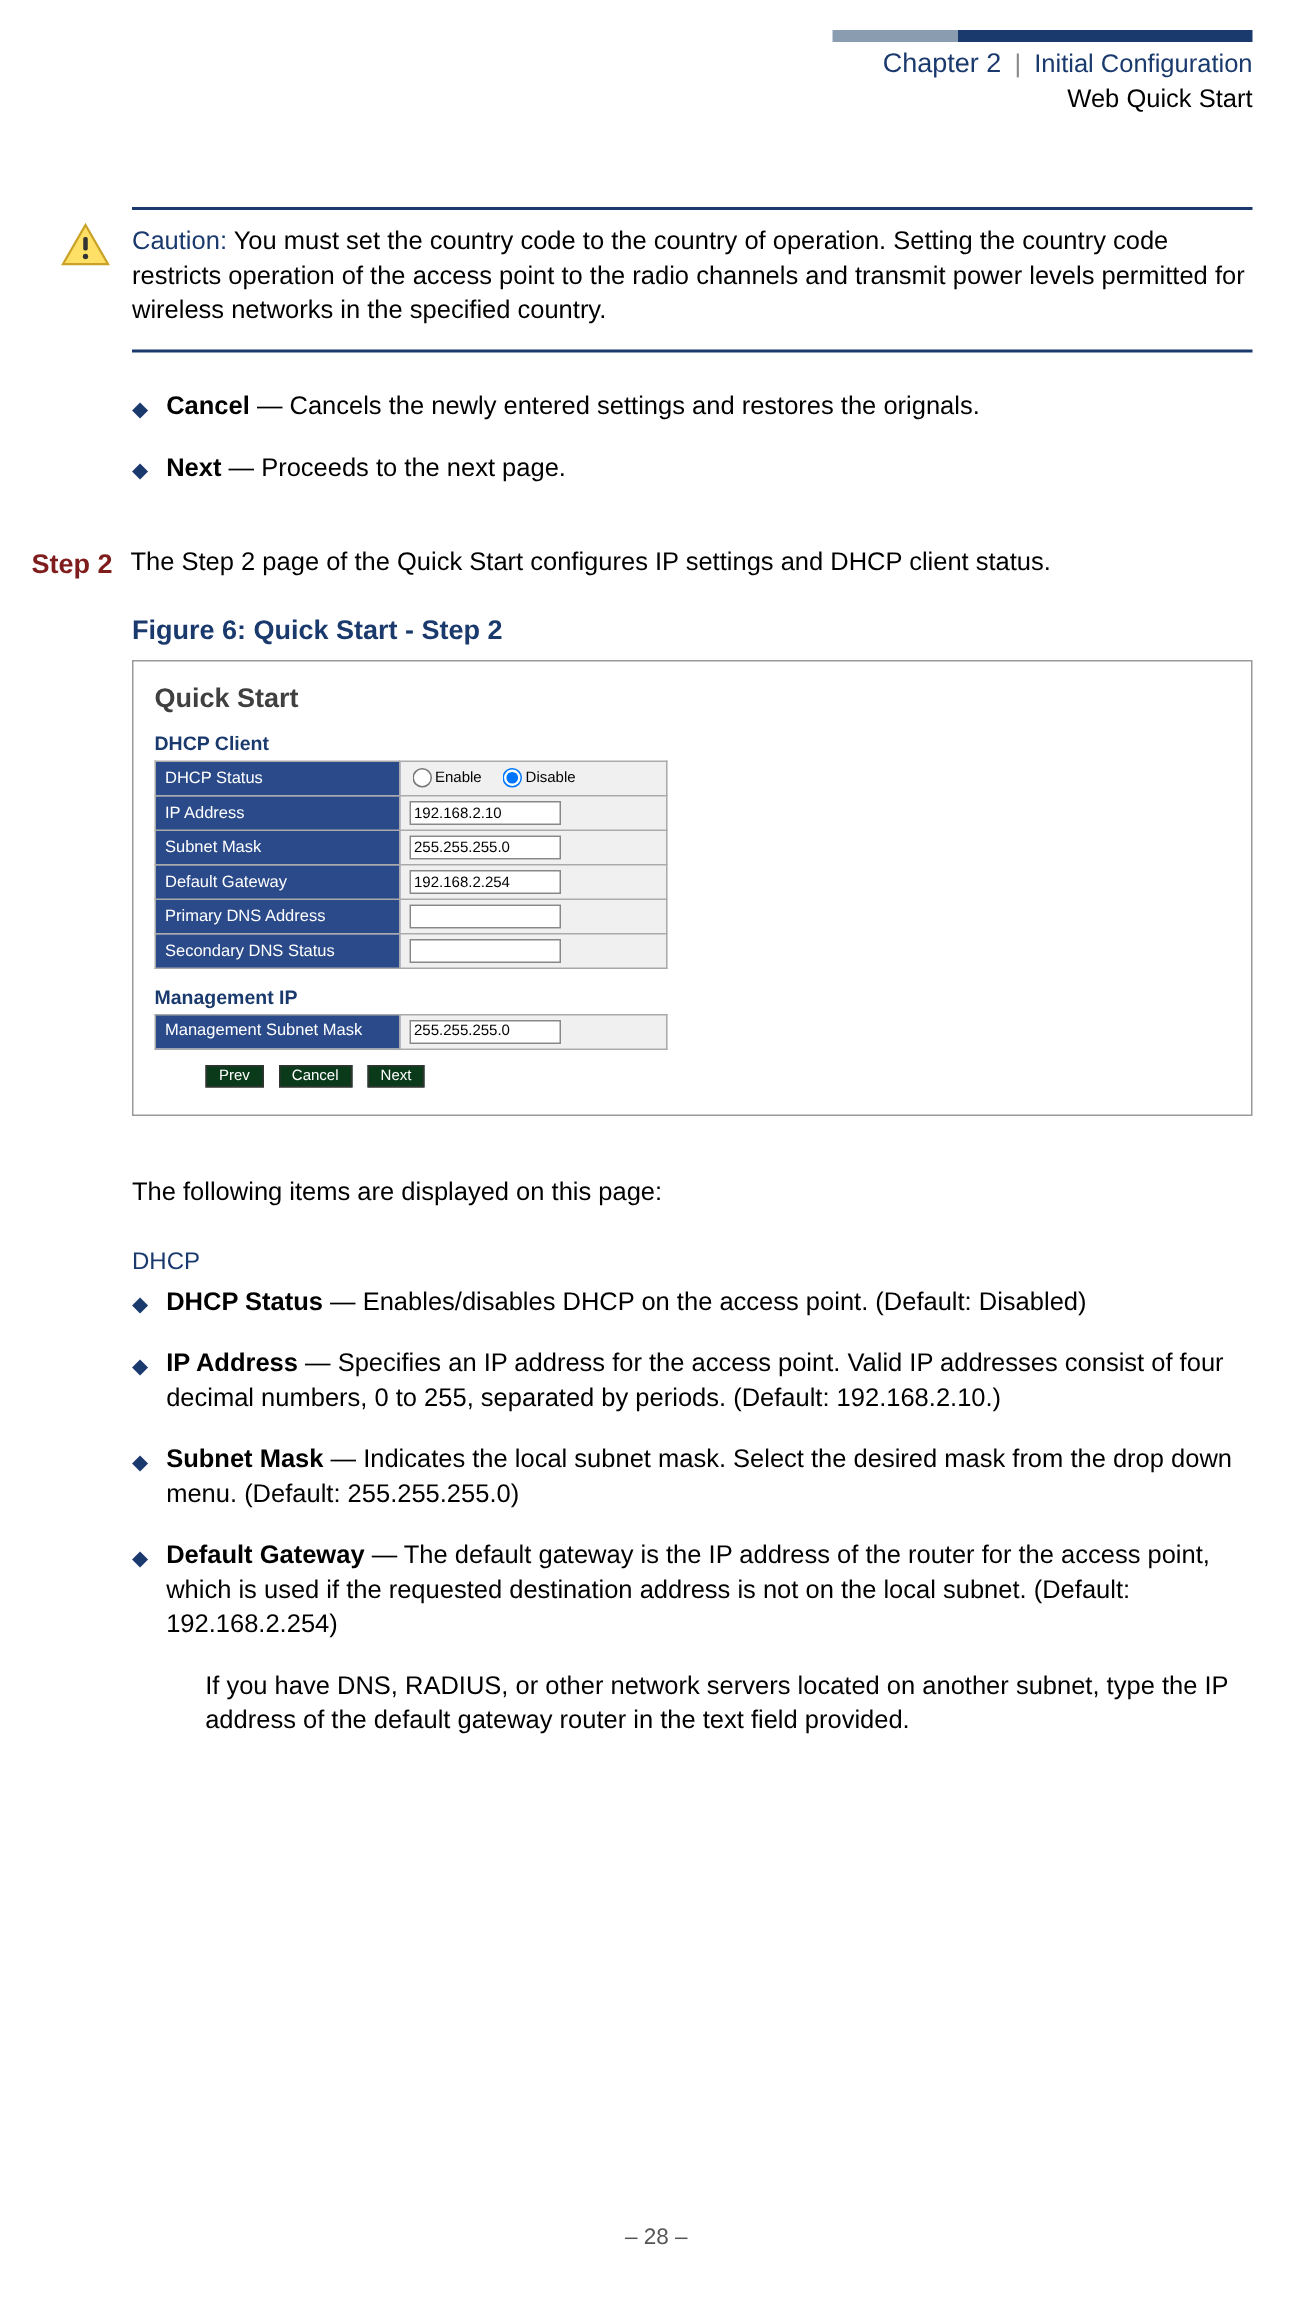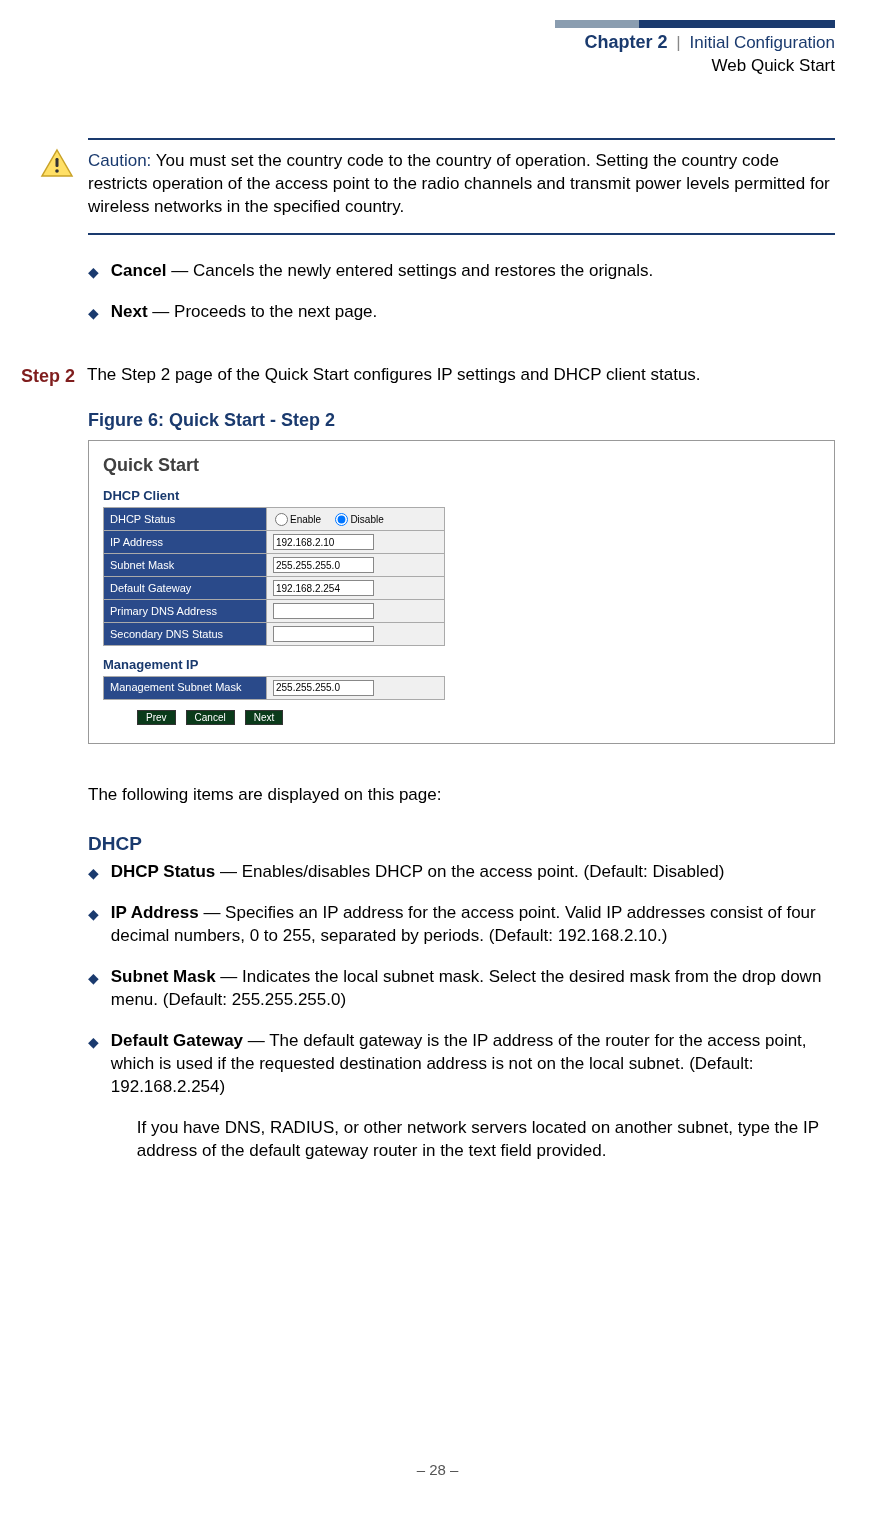--- a/index.html
+++ b/index.html
@@ -22,21 +22,21 @@
     margin-bottom: 60px;
   }
   .header-decor {
     height: 8px;
     margin-left: auto;
     width: 280px;
     background: linear-gradient(to right, #8a9db0 0%, #8a9db0 30%, #1a3a6e 30%, #1a3a6e 100%);
     margin-bottom: 2px;
   }
   .header .chapter {
-    font-weight: 700;
+    font-weight: 400;
     color: #1a3a6e;
     font-size: 18px;
   }
   .header .chapter-sep {
     color: #888;
     margin: 0 4px;
   }
   .header .chapter-name {
     color: #1a3a6e;
     font-weight: 400;
@@ -172,28 +172,28 @@
     font-size: 10px;
     padding: 1px 8px;
     cursor: pointer;
   }
   .intro-line {
     margin-left: 48px;
     margin-bottom: 25px;
   }
   .dhcp-heading {
     color: #1a3a6e;
-    font-weight: 700;
-    margin-left: 48px;
-    font-size: 19px;
+    font-weight: 400;
+    margin-left: 48px;
+    font-size: 16px;
     margin-bottom: 4px;
   }
   .footer {
     position: absolute;
-    bottom: 30px;
+    bottom: 8px;
     left: 0;
     right: 0;
     text-align: center;
     color: #555;
     font-size: 15px;
   }
   .gw-extra {
     margin-left: 26px;
     margin-top: 18px;
   }

